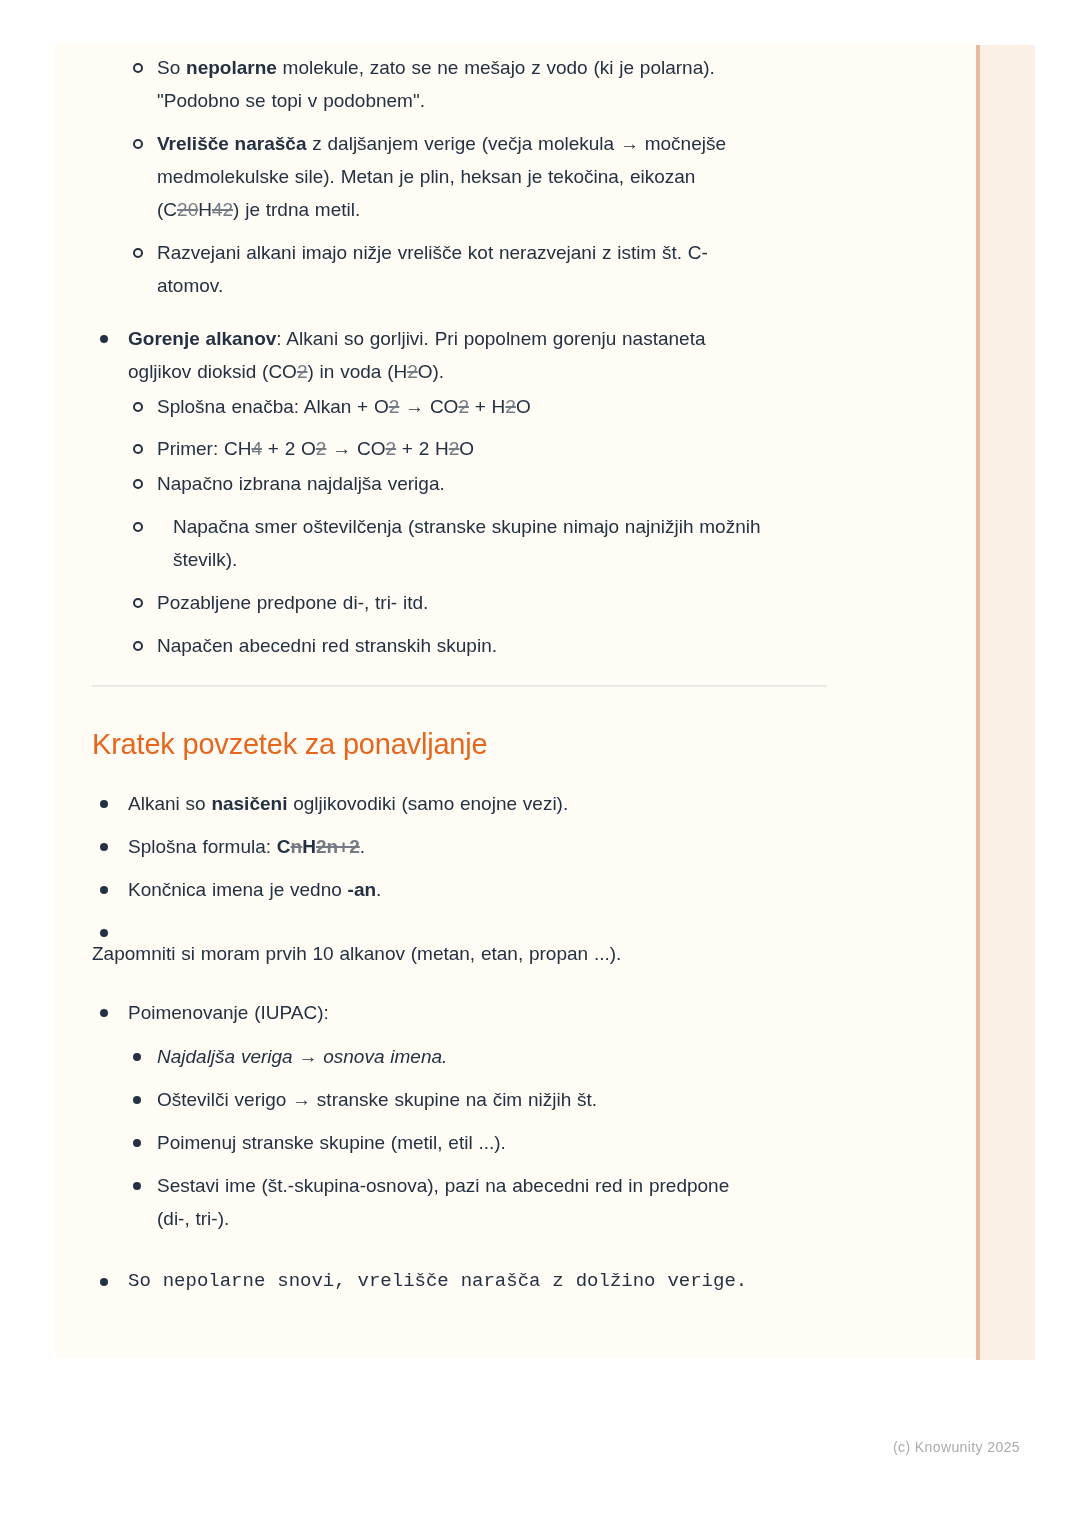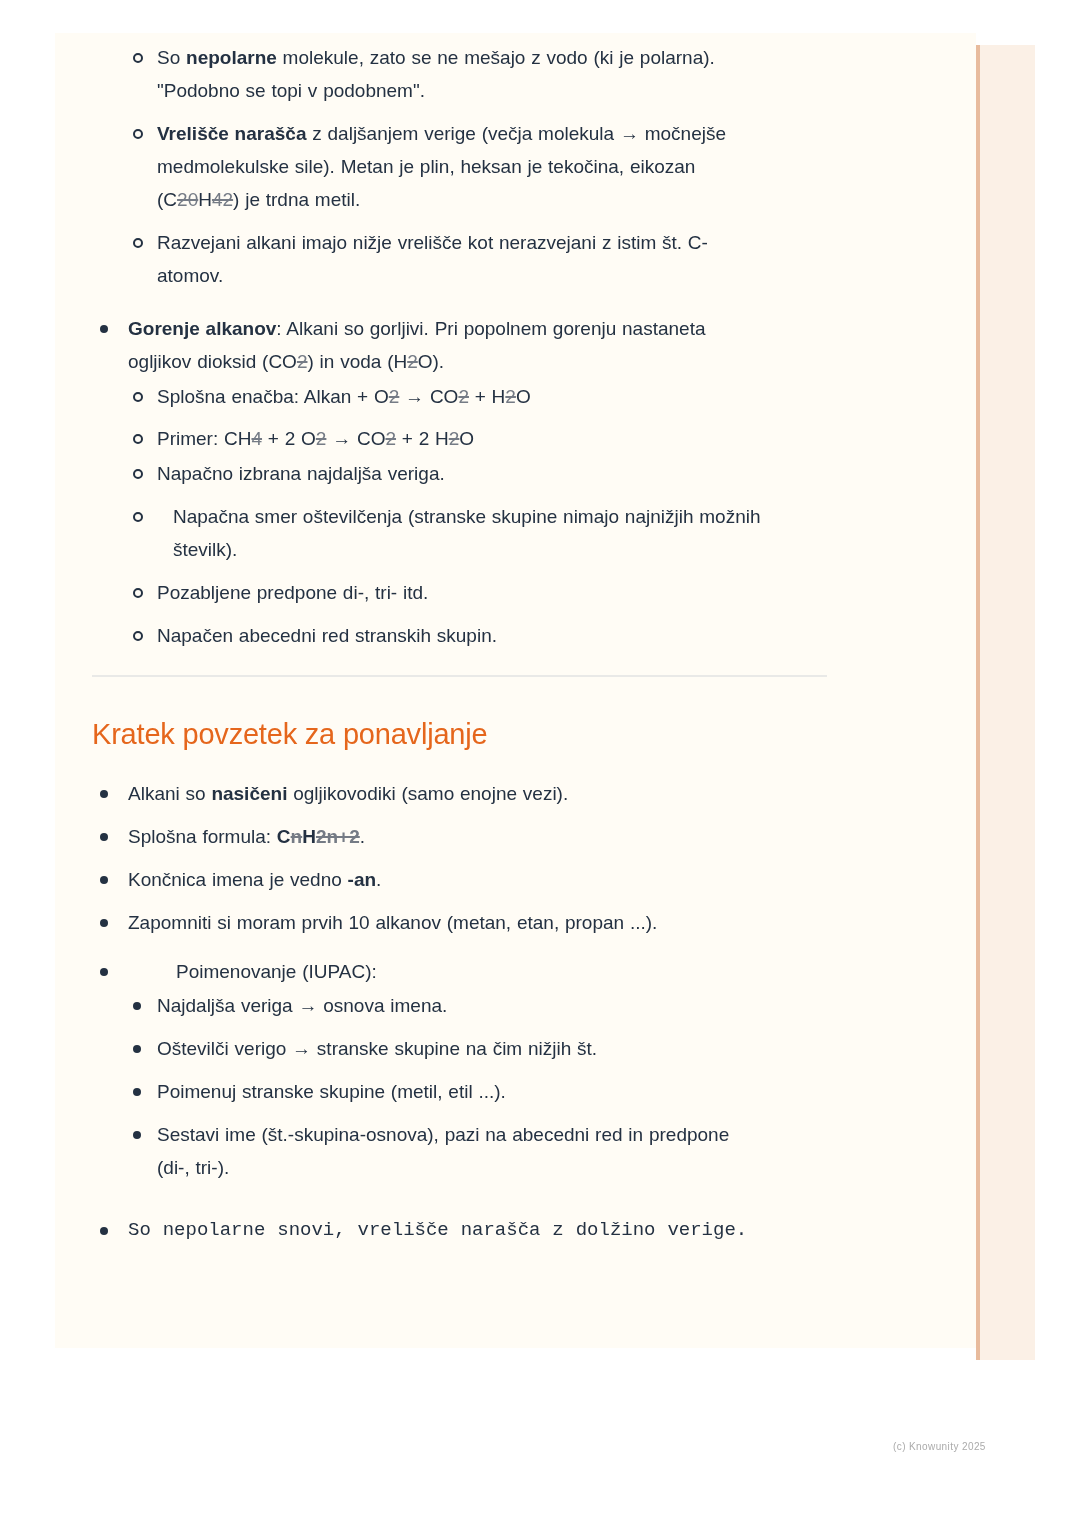--- a/index.html
+++ b/index.html
@@ -3,21 +3,21 @@
 <meta charset="utf-8">
 <style>
   html,body{margin:0;padding:0;}
   body{
     width:1080px;height:1528px;background:#ffffff;
     font-family:"Liberation Sans", sans-serif;
     -webkit-font-smoothing:antialiased;
   }
   .page{position:relative;width:1080px;height:1528px;overflow:hidden;background:#ffffff;}
   .card{
-    position:absolute;left:55px;top:33px;width:921px;height:1315px;
+    position:absolute;left:55px;top:43px;width:921px;height:1315px;
     background:#fffcf5;
   }
   .stripe{
     position:absolute;left:976px;top:45px;width:59px;height:1315px;
     background:#fbf0e6;border-left:4px solid #e8bb9d;box-sizing:border-box;
   }
   .content{
     position:absolute;left:37px;top:0;width:735px;padding-top:8px;
   }
   .li{display:flex;align-items:flex-start;}
@@ -33,21 +33,21 @@
   }
   .seg.b{font-weight:700;}
   .seg.s{color:#757b85;text-decoration:line-through;text-decoration-thickness:1.5px;}
   .divider{border:none;border-top:2px solid #e9e9e7;margin:23px 0 0 0;width:735px;}
   .heading{
     font-size:29px;line-height:36px;font-weight:400;color:#e5661c;
     margin:39px 0 25px 0;letter-spacing:-0.2px;
   }
   .footer{
     position:absolute;left:893px;top:1438px;
-    font-size:10px;line-height:18px;color:#ababab;letter-spacing:0.4px;
+    font-size:14px;line-height:18px;color:#ababab;letter-spacing:0.4px;
   }
 </style>
 </head>
 <body>
 
 <div class="page">
   <div class="card">
     <div class="content">
         <div class="li d2" style="margin-top: 0px;">
           <span class="marker-box">
@@ -128,33 +128,33 @@
             <span class="marker dot"></span>
           </span>
           <span class="text"><span class="seg">Splošna formula: </span><span class="seg b">C</span><span class="seg b s">n</span><span class="seg b">H</span><span class="seg b s">2n+2</span><span class="seg">.</span></span>
         </div>
         <div class="li d1" style="margin-top: 10px;">
           <span class="marker-box">
             <span class="marker dot"></span>
           </span>
           <span class="text"><span class="seg">Končnica imena je vedno </span><span class="seg b">-an</span><span class="seg">.</span></span>
         </div>
-        <div class="li d1" style="margin-top: 10px;">
+        <div class="li d1" style="margin-top: 10px; flex-direction: column;">
           <span class="marker-box">
             <span class="marker dot"></span>
           </span>
           <span class="text"><span class="seg">Zapomniti si moram prvih 10 alkanov (metan, etan, propan ...).</span></span>
         </div>
-        <div class="li d1" style="margin-top: 16px; gap: 48px;">
+        <div class="li d1" style="margin-top: 26px;">
           <span class="marker-box">
             <span class="marker dot"></span>
           </span>
           <span class="text"><span class="seg">Poimenovanje (IUPAC):</span></span>
         </div>
-        <div class="li d2" style="margin-top: 1px;">
+        <div class="li d2" style="margin-top: 11px; font-style: italic;">
           <span class="marker-box">
             <span class="marker dot"></span>
           </span>
           <span class="text"><span class="seg">Najdaljša veriga → osnova imena.</span></span>
         </div>
         <div class="li d2" style="margin-top: 10px;">
           <span class="marker-box">
             <span class="marker dot"></span>
           </span>
           <span class="text"><span class="seg">Oštevilči verigo → stranske skupine na čim nižjih št.</span></span>

